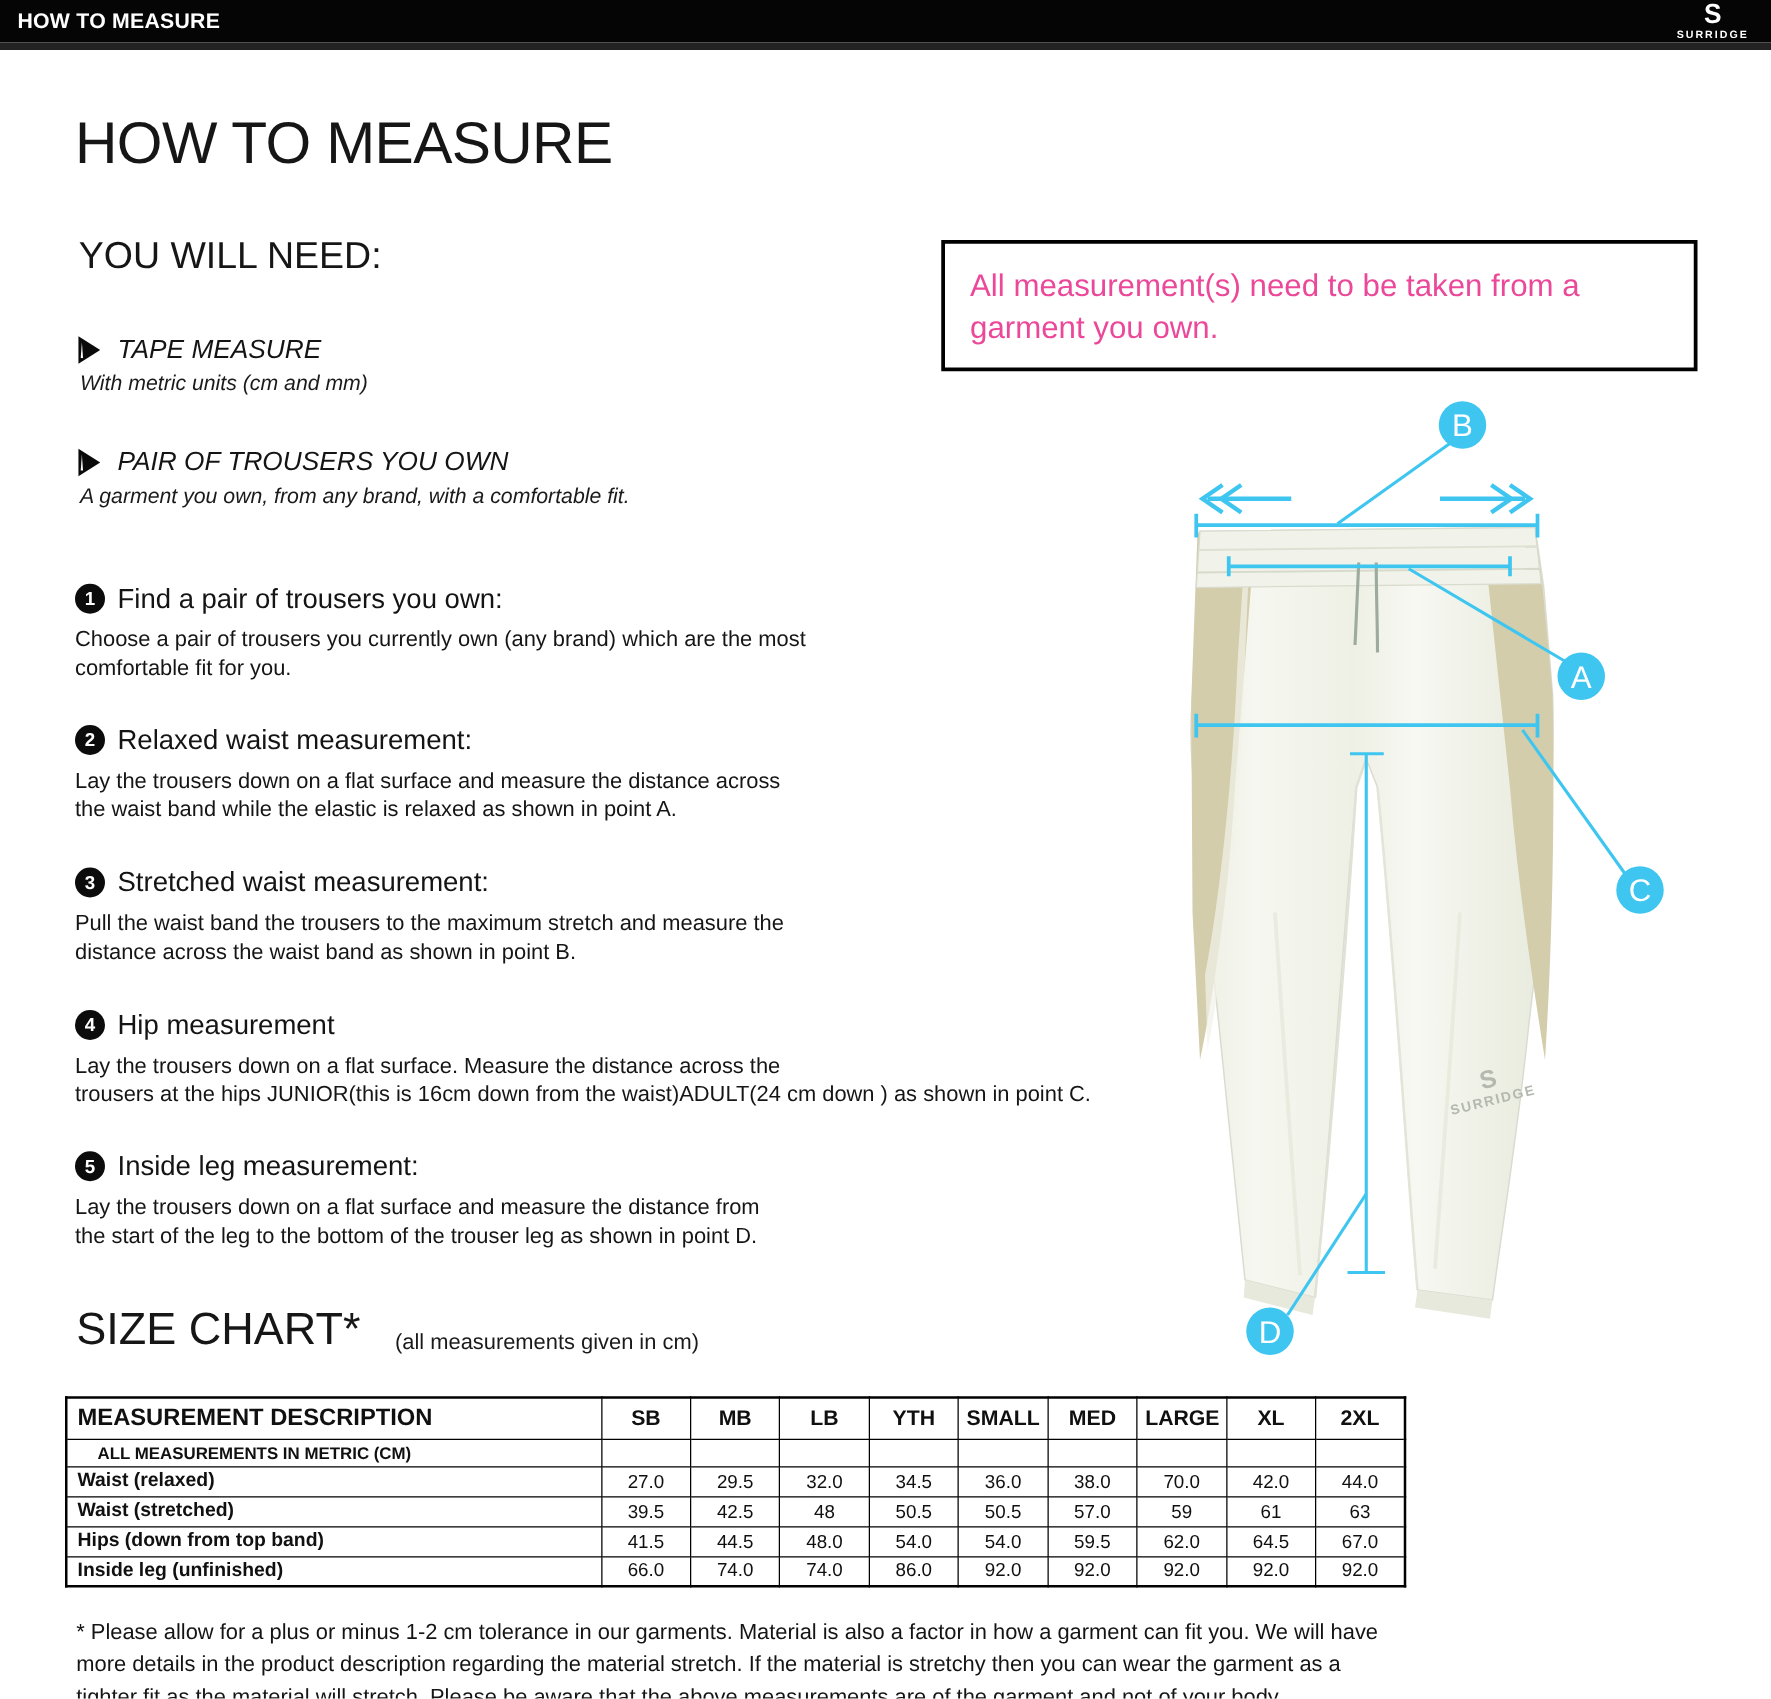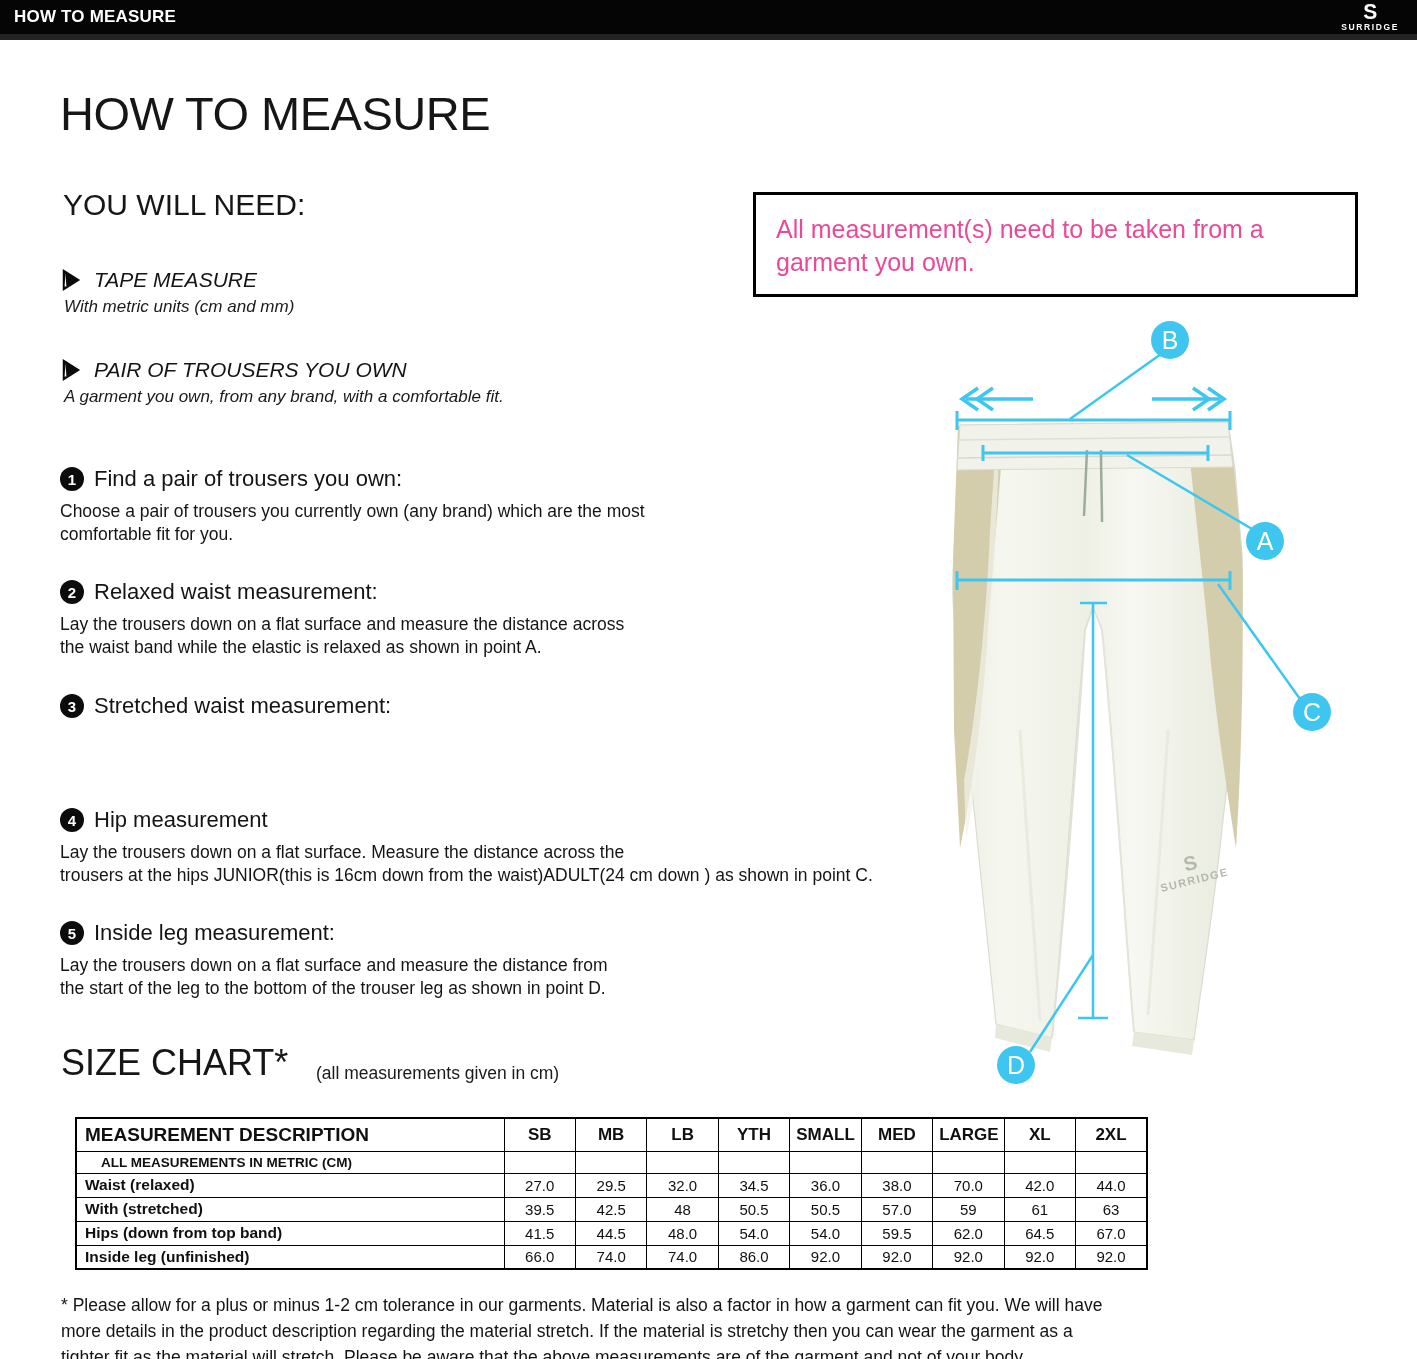--- a/index.html
+++ b/index.html
@@ -33,21 +33,21 @@
   
   .note-box { position:absolute; left:753px; top:192px; width:605px; height:105px; border:3px solid #000; padding:18px 20px; }
   .note-text { font-size:25px; line-height:33px; color:#ec4899; }
 
   
   .figure { position:absolute; left:930px; top:300px; width:430px; height:800px; }
 
   
   .h2-size { position:absolute; left:61px; top:1042px; font-size:36px; font-weight:500; color:#161616; }
   .size-note { position:absolute; left:316px; top:1063px; font-size:17.5px; color:#1a1a1a; }
-  .size-table { position:absolute; left:75px; top:1117px; width:1073px; border-collapse:collapse; table-layout:fixed; }
+  .size-table { position:absolute; left:52px; top:1117px; width:1073px; border-collapse:collapse; table-layout:fixed; }
   .size-table th, .size-table td { border:1.6px solid #000; padding:2px 6px; color:#101010; }
   .size-table thead th { font-size:17px; font-weight:700; height:33px; text-align:center; }
   .size-table thead th:first-child { text-align:left; font-size:19px; padding-left:8px; }
   .size-table .metric-row td { font-size:13.5px; font-weight:700; height:22px; padding-left:24px; }
   .size-table tbody td { font-size:15px; height:24px; text-align:center; }
   .size-table tbody td.row-label { text-align:left; font-weight:700; font-size:15.5px; padding-left:8px; }
   .size-table { border:2.5px solid #000; }
 
   
   .disclaimer { position:absolute; left:61px; top:1292px; width:1310px; font-size:17.5px; line-height:26px; color:#141414; white-space:pre-line; }
@@ -108,20 +108,22 @@
     </div>
     <div class="step-desc">Lay the trousers down on a flat surface and measure the distance across
 the waist band while the elastic is relaxed as shown in point A.</div>
   </div>
 
   <div class="step" style="top:693px;">
     <div class="row">
       <span class="step-num">3</span>
       <span class="step-title">Stretched waist measurement:</span>
     </div>
+    <div class="step-desc">Pull the waist band the trousers to the maximum stretch and measure the
+distance across the waist band as shown in point B.</div>
   </div>
 
   <div class="step" style="top:807px;">
     <div class="row">
       <span class="step-num">4</span>
       <span class="step-title">Hip measurement</span>
     </div>
     <div class="step-desc">Lay the trousers down on a flat surface. Measure the distance across the
 trousers at the hips JUNIOR(this is 16cm down from the waist)ADULT(24 cm down ) as shown in point C.</div>
   </div>
@@ -275,21 +277,21 @@
           <td>29.5</td>
           <td>32.0</td>
           <td>34.5</td>
           <td>36.0</td>
           <td>38.0</td>
           <td>70.0</td>
           <td>42.0</td>
           <td>44.0</td>
         </tr>
         <tr>
-          <td class="row-label">With (stretched)</td>
+          <td class="row-label">Waist (stretched)</td>
           <td>39.5</td>
           <td>42.5</td>
           <td>48</td>
           <td>50.5</td>
           <td>50.5</td>
           <td>57.0</td>
           <td>59</td>
           <td>61</td>
           <td>63</td>
         </tr>

